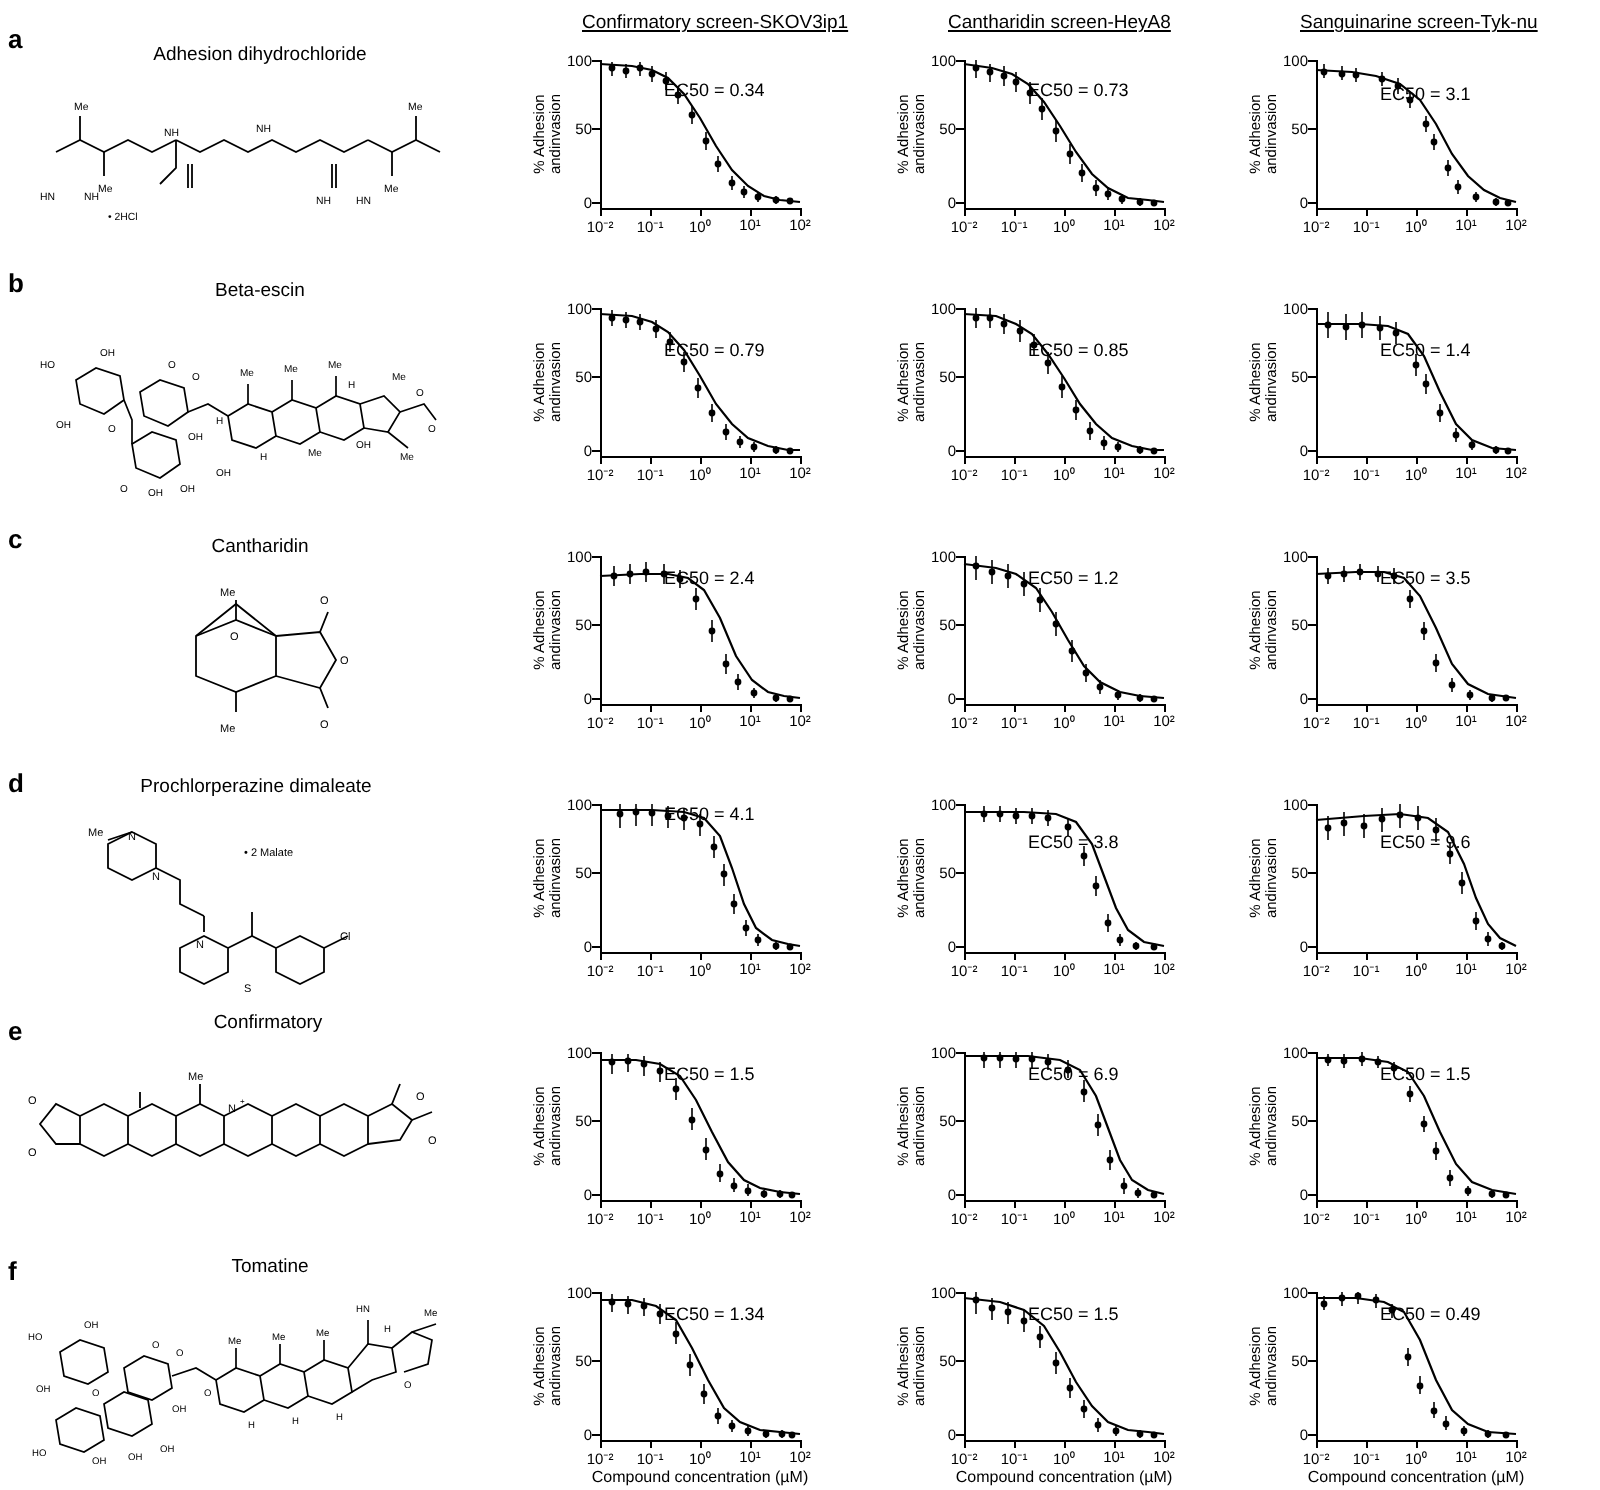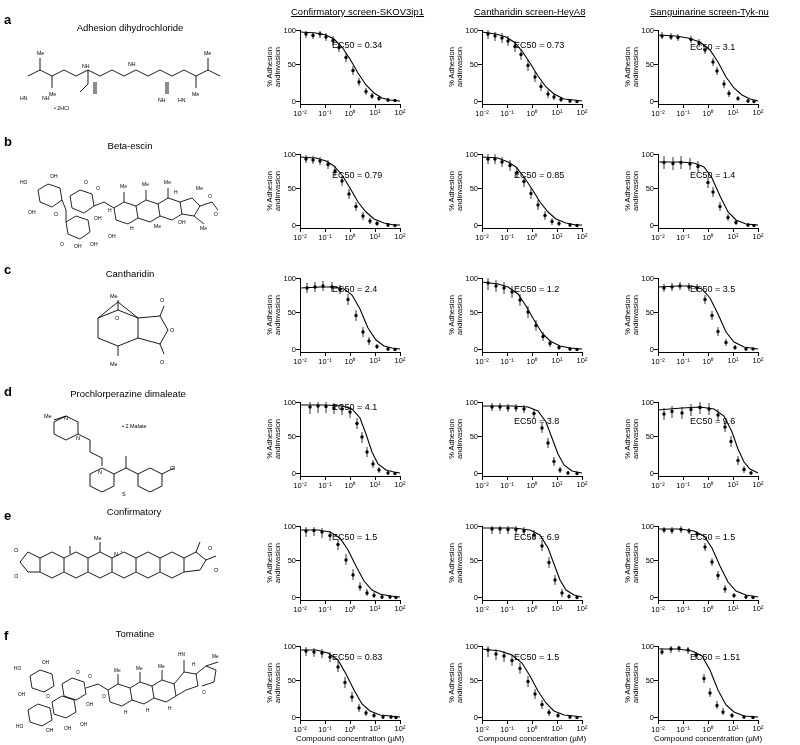--- a/index.html
+++ b/index.html
@@ -1108,21 +1108,21 @@
       </g>
     </svg>
   </div>
 
   <div class="chart" style="left:262px;top:640px;">
     <div class="ylab-wrap">
       <div class="ylab-inner">
         <span>% Adhesion and</span><span>invasion</span>
       </div>
     </div>
-    <div class="ec50" style="left:70px;top:12px;">EC50 = 0.83</div>
+    <div class="ec50" style="left:70px;top:12px;">EC50 = 1.34</div>
     <div class="plotbox"></div>
     <svg style="position:absolute;left:38px;top:6px;" width="102" height="76">
       <path class="curve" d="M0 4 L16 4 L28 7 L38 14 L46 28 L54 44 L62 58 L70 65 L80 69 L90 70 L100 71"></path>
       <g class="err">
         <line x1="6" y1="1" x2="6" y2="10"></line>
           <line x1="14" y1="2" x2="14" y2="11"></line>
         <line x1="22" y1="3" x2="22" y2="12"></line>
           <line x1="30" y1="6" x2="30" y2="16"></line>
         <line x1="38" y1="15" x2="38" y2="26"></line>
           <line x1="45" y1="31" x2="45" y2="42"></line>
@@ -1224,21 +1224,21 @@
     <div class="xtick" style="left:125px;top:84px;">10²</div>
     <div class="xaxis-label" style="left:18px;top:94px;width:140px;">Compound concentration (µM)</div>
   </div>
 
   <div class="chart" style="left:620px;top:640px;">
     <div class="ylab-wrap">
       <div class="ylab-inner">
         <span>% Adhesion and</span><span>invasion</span>
       </div>
     </div>
-    <div class="ec50" style="left:70px;top:12px;">EC50 = 1.51</div>
+    <div class="ec50" style="left:70px;top:12px;">EC50 = 0.49</div>
     <div class="plotbox"></div>
     <svg style="position:absolute;left:38px;top:6px;" width="102" height="76">
       <path class="curve" d="M0 3 L20 3 L34 5 L44 10 L52 24 L60 44 L68 59 L76 66 L86 70 L100 71"></path>
       <g class="err">
         <line x1="4" y1="2" x2="4" y2="9"></line>
           <line x1="13" y1="0" x2="13" y2="7"></line>
         <line x1="21" y1="0" x2="21" y2="6"></line>
           <line x1="30" y1="1" x2="30" y2="8"></line>
         <line x1="38" y1="6" x2="38" y2="13"></line>
           <line x1="46" y1="28" x2="46" y2="37"></line>

